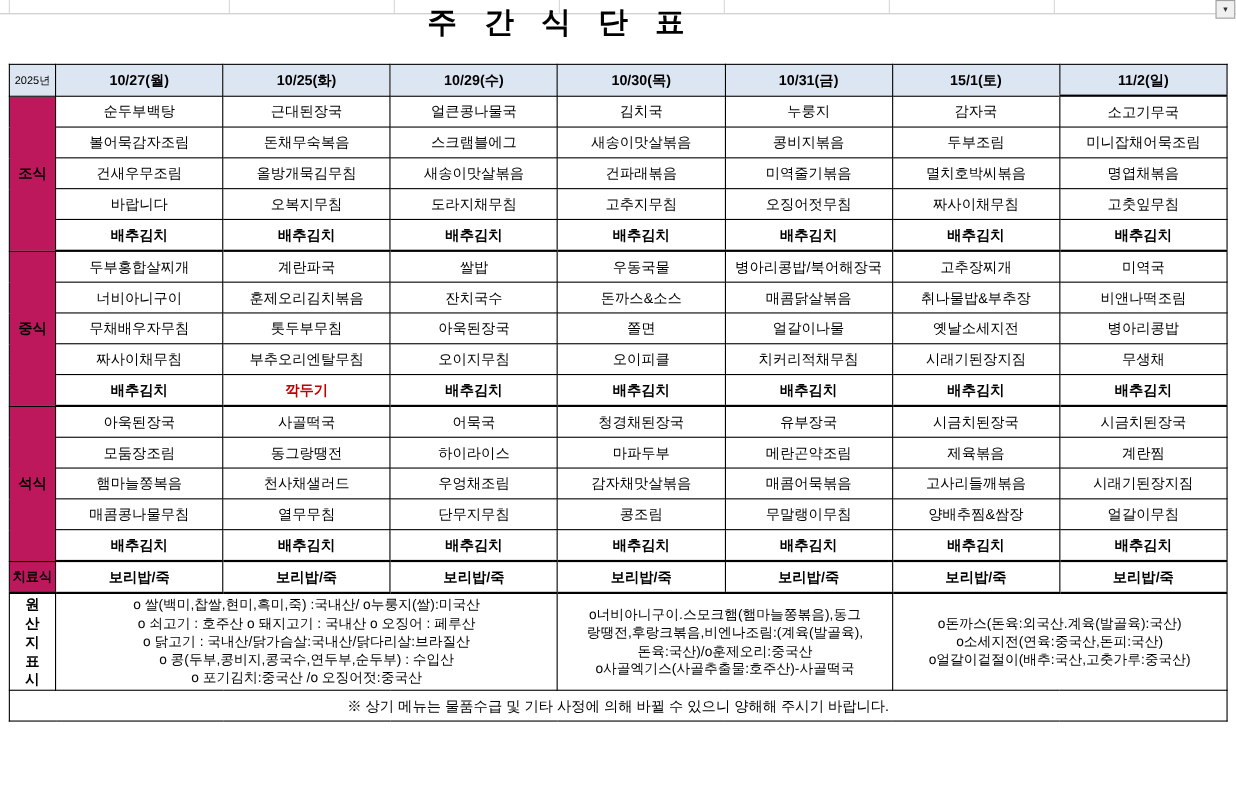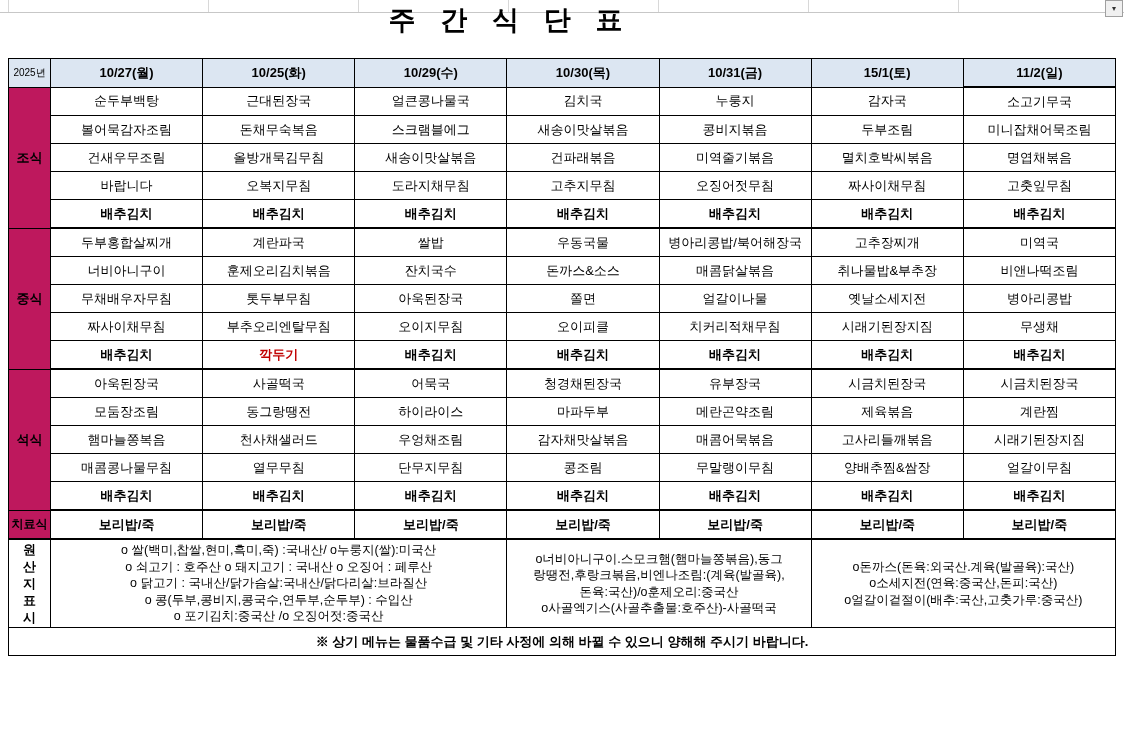--- a/index.html
+++ b/index.html
@@ -57,21 +57,21 @@
   .origin td{
     vertical-align:top;text-align:left;height:auto;
     white-space:normal;font-size:12.5px;line-height:16.5px;padding:3px 4px;
   }
   .origin td.labelcell{
     text-align:center;font-weight:bold;font-size:13px;
     line-height:17px;width:42px;white-space:normal;
   }
   .origin .ocell{font-size:12.5px;}
   .note td{
-    text-align:center;font-weight:bold;font-size:13.5px;height:26px;
+    text-align:center;font-weight:normal;font-size:13.5px;height:26px;
     border-top:1px solid #000;
   }
 </style>
 </head>
 <body>
 
 <div class="page">
 
   <div class="topstrip">
     <div class="seg" style="left:0px;width:8px;"></div>

